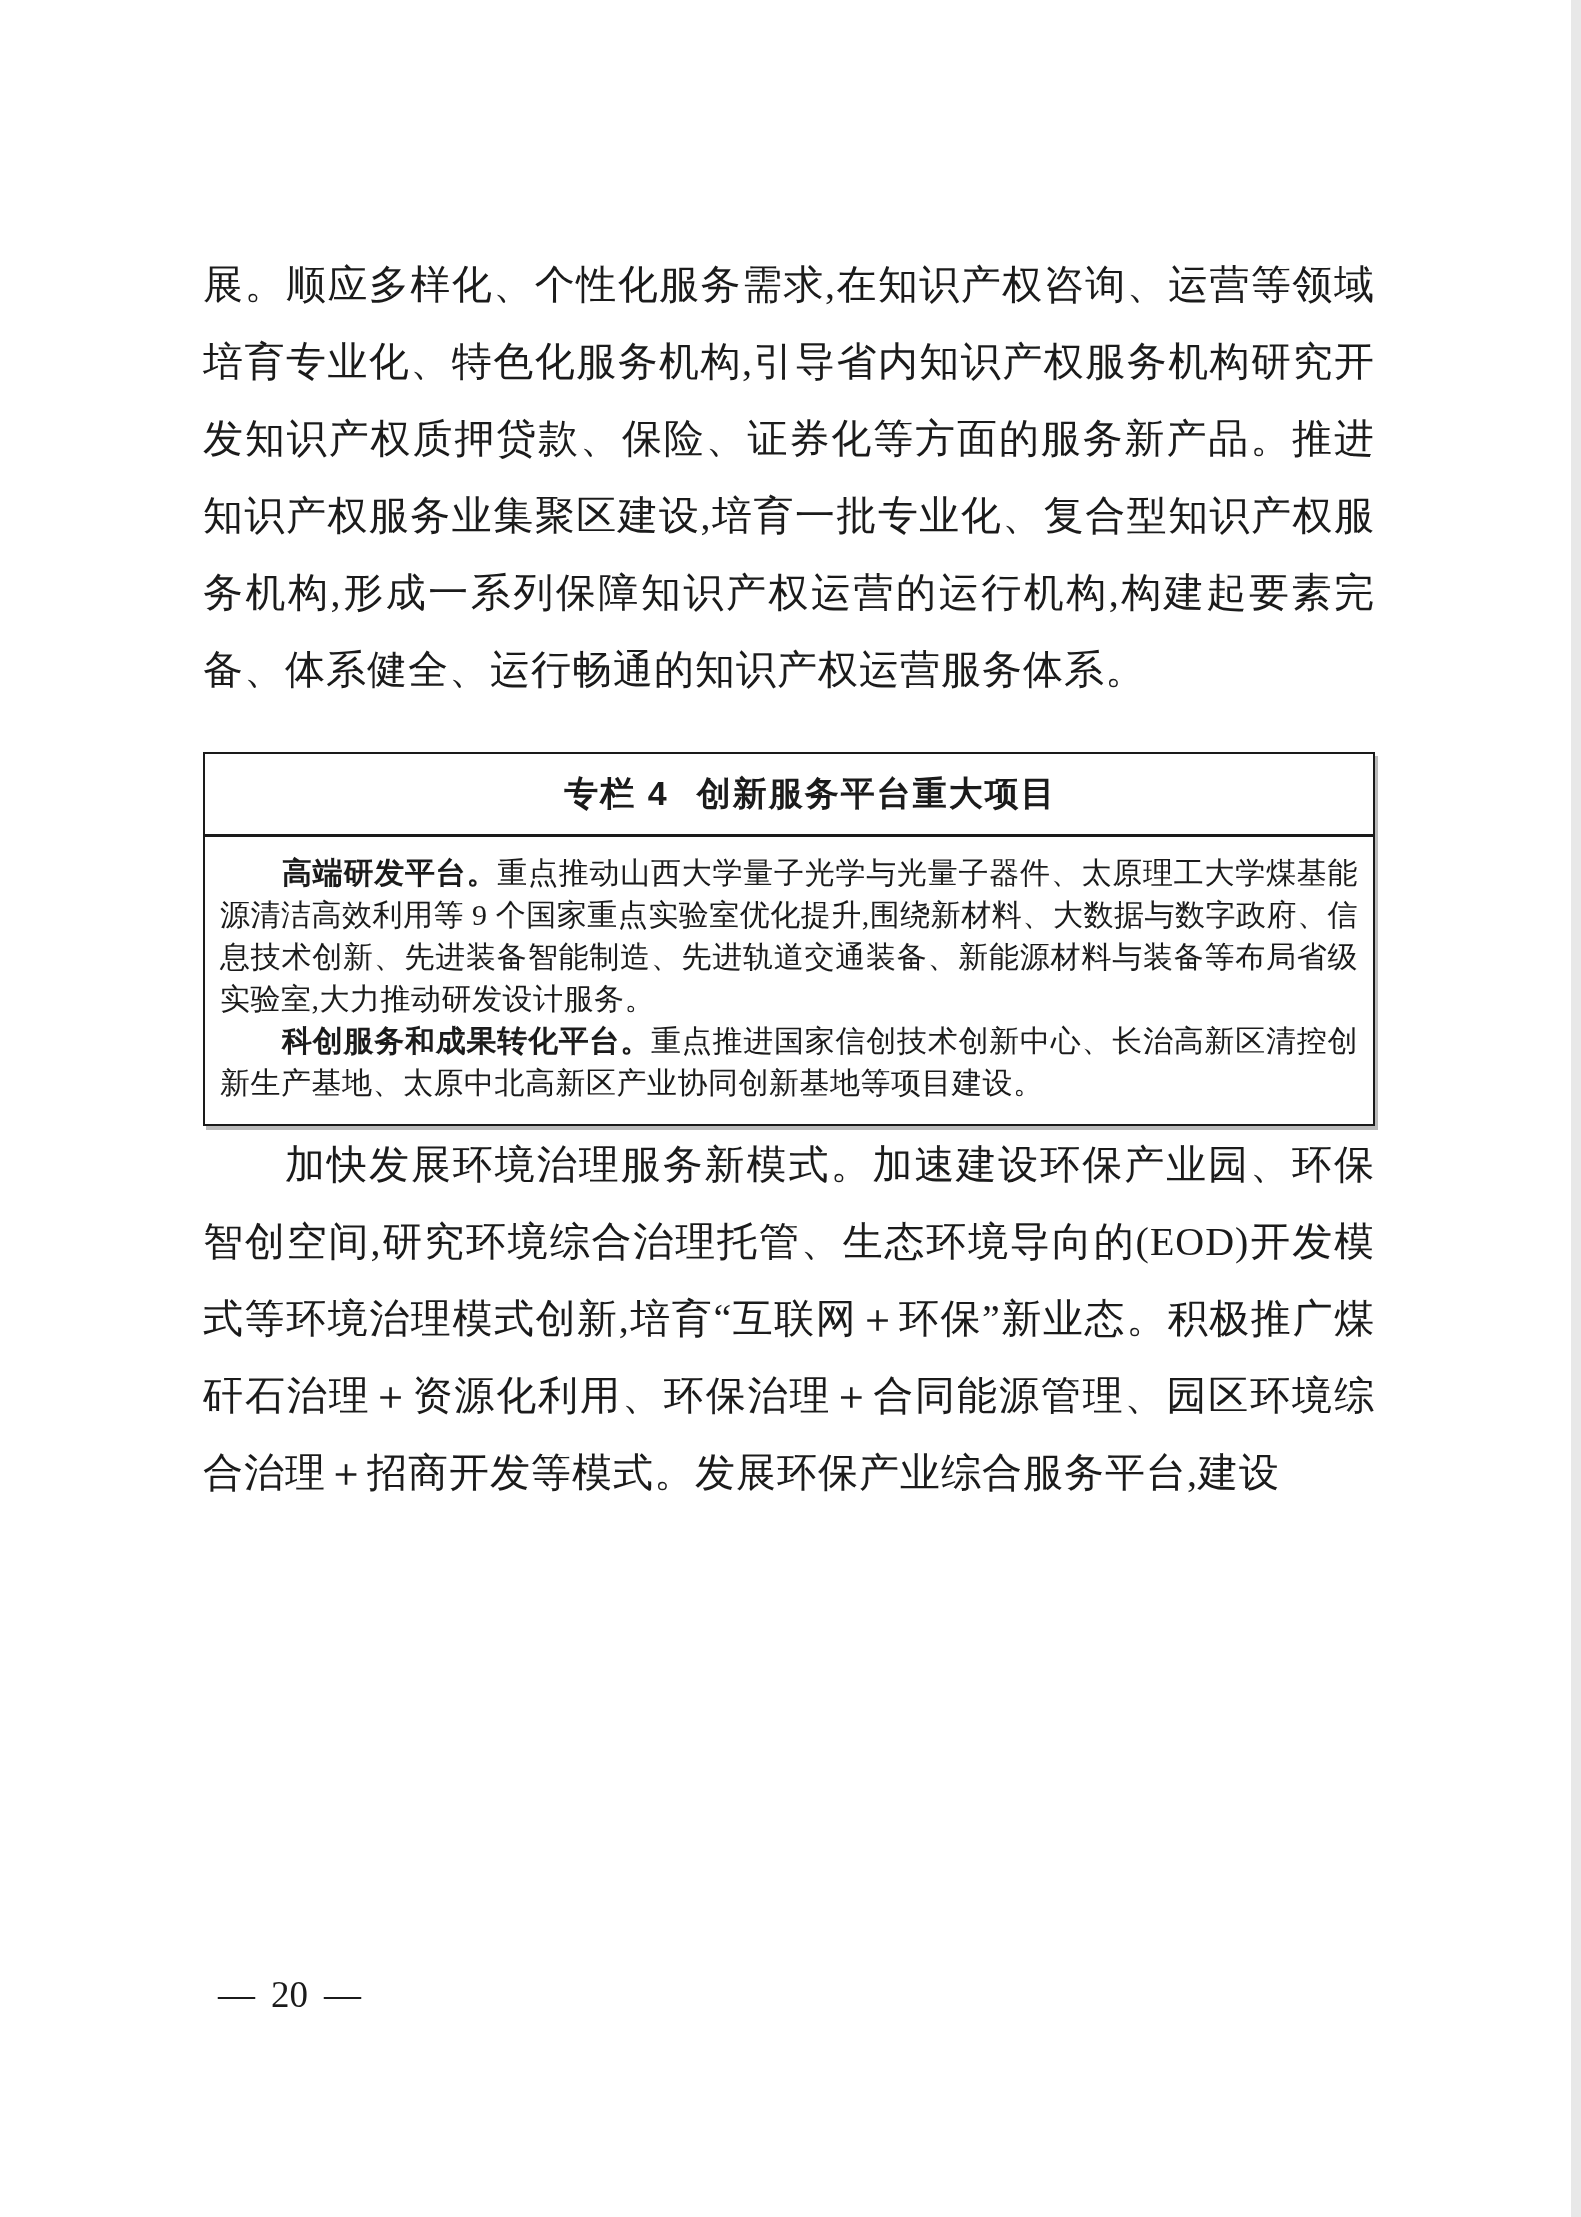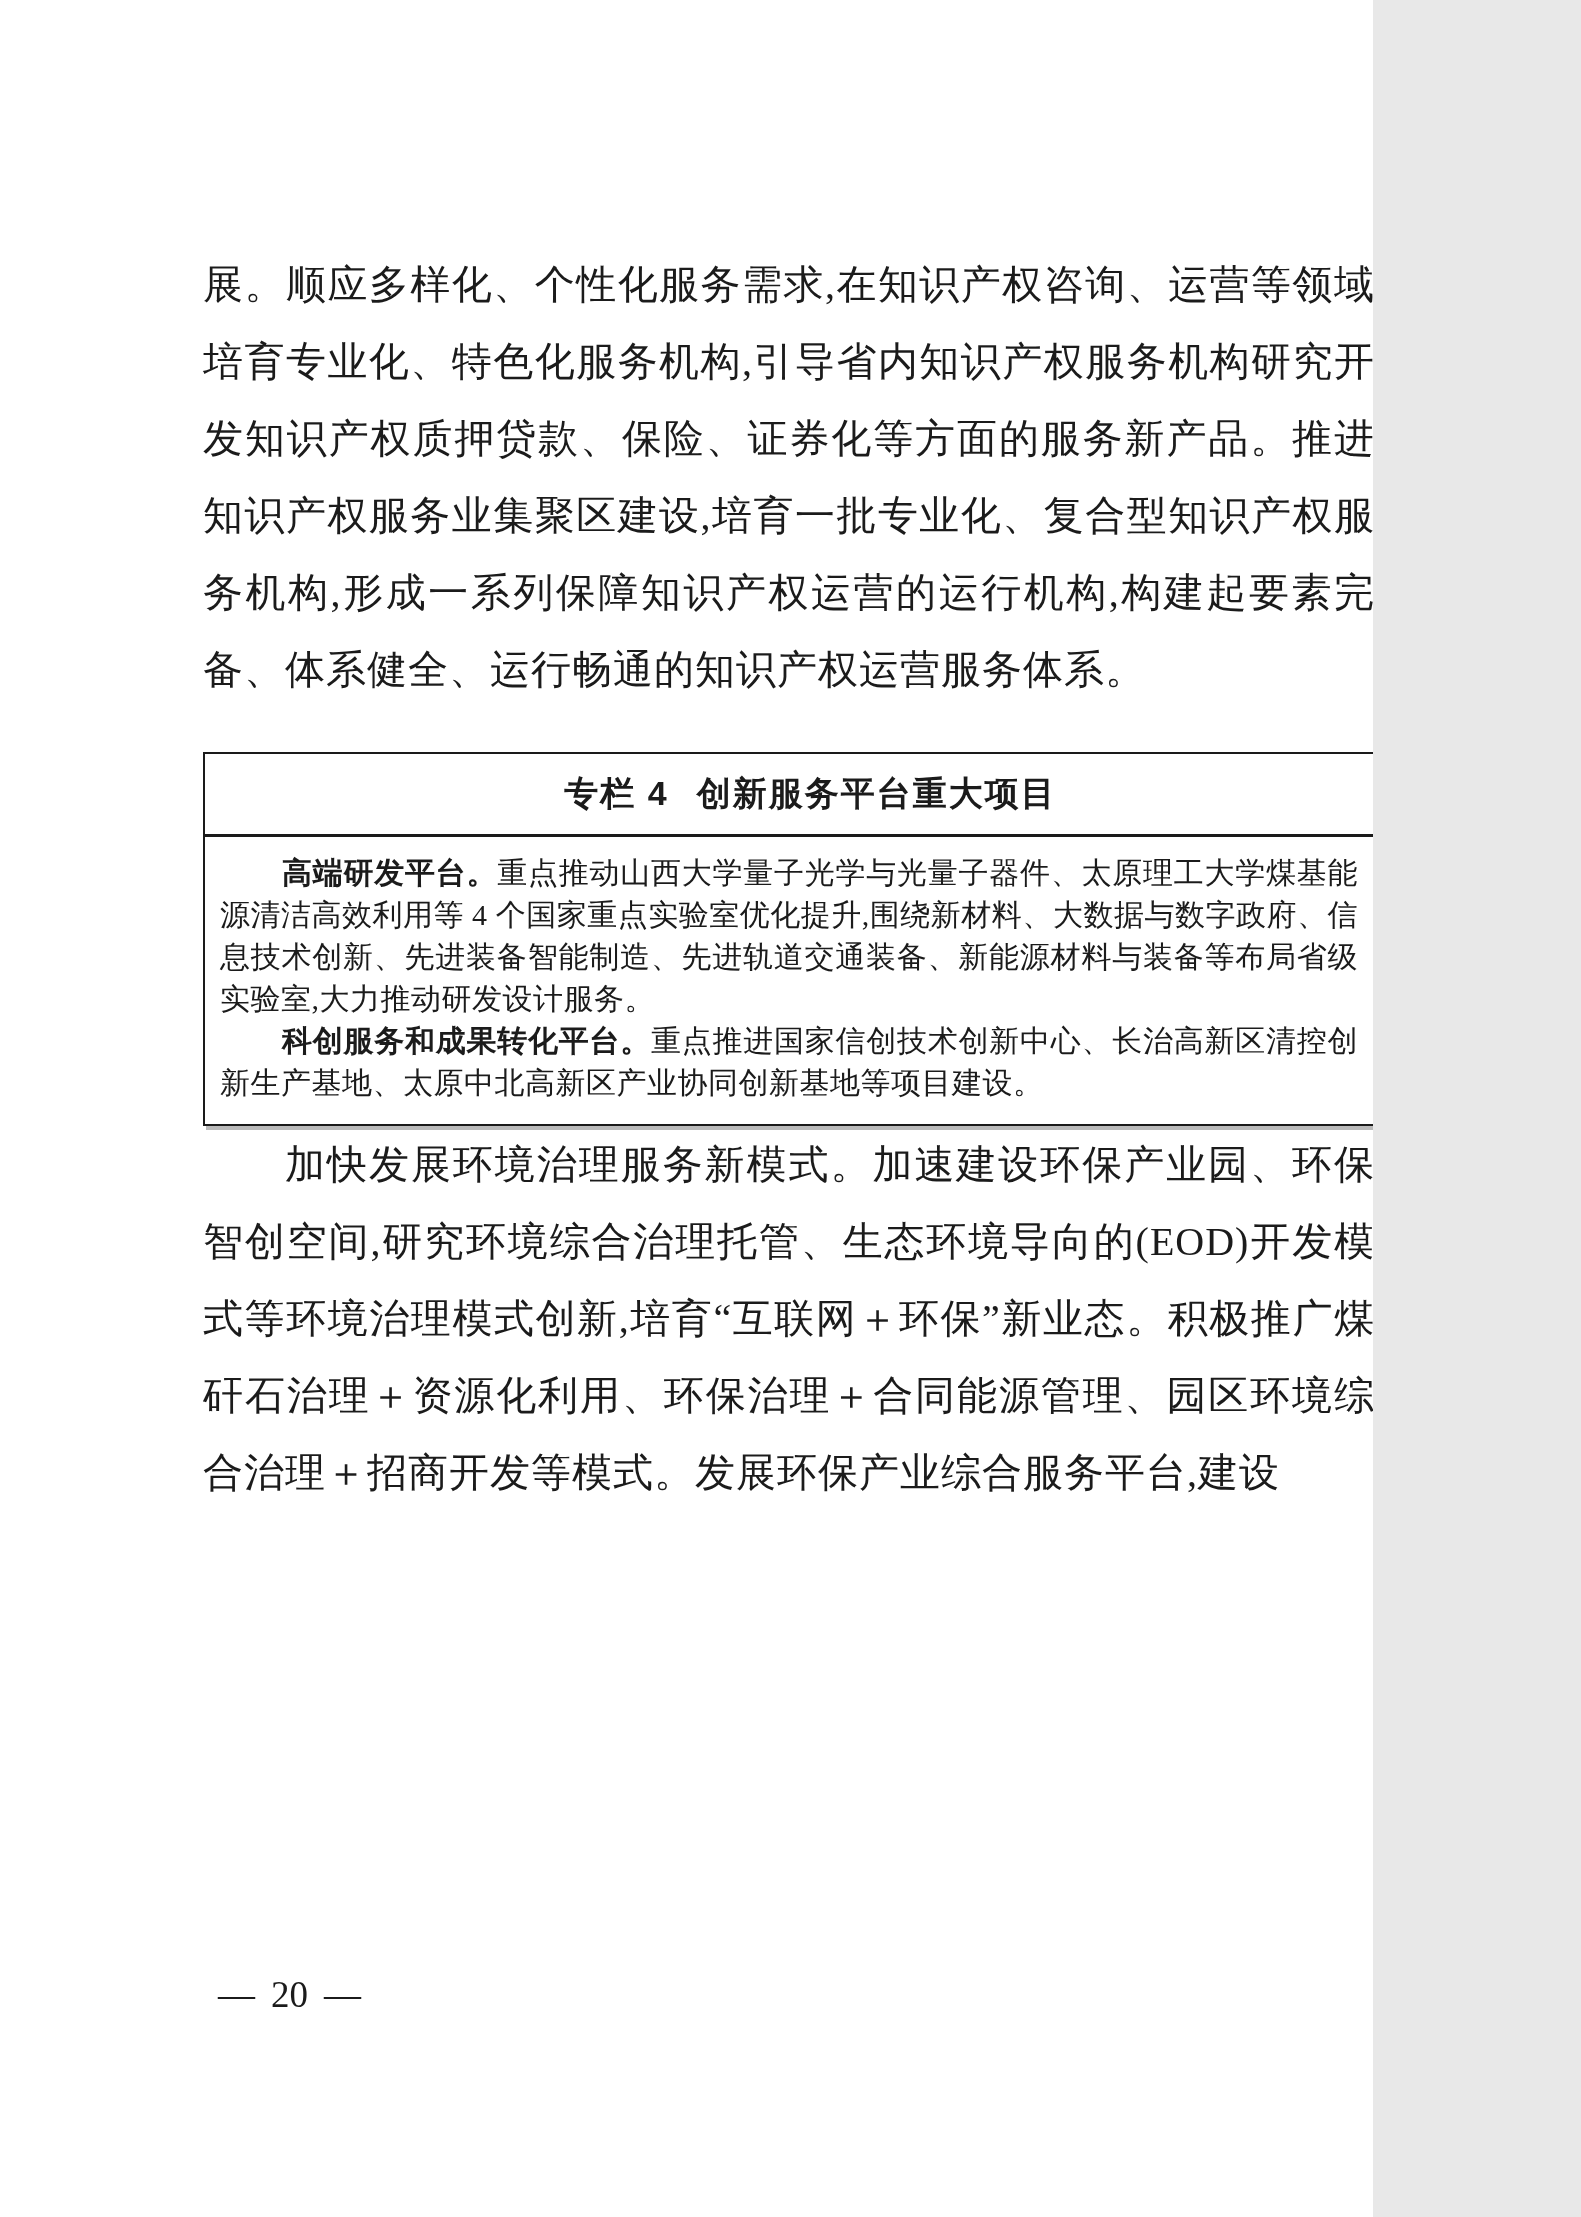--- a/index.html
+++ b/index.html
@@ -1,18 +1,18 @@
 <!DOCTYPE html>
 <html><head>
 <meta charset="utf-8">
 <style>
   html, body { margin: 0; padding: 0; background: #e8e8e8; }
   .page {
     position: relative;
-    width: 1373px;
+    width: 1571px;
     height: 2217px;
     background: #ffffff;
     font-family: "Liberation Serif", "DejaVu Serif", serif;
     color: #1b1b1b;
     overflow: hidden;
   }
   .content {
     position: absolute;
     left: 203px;
     top: 246px;
@@ -94,21 +94,21 @@
 
     <p class="body-para">展。顺应多样化、个性化服务需求,在知识产权咨询、运营等领域培育专业化、特色化服务机构,引导省内知识产权服务机构研究开发知识产权质押贷款、保险、证券化等方面的服务新产品。推进知识产权服务业集聚区建设,培育一批专业化、复合型知识产权服务机构,形成一系列保障知识产权运营的运行机构,构建起要素完备、体系健全、运行畅通的知识产权运营服务体系。</p>
 
     <div class="callout-box">
       <div class="box-header">
         <span>专栏 4</span>
         <span class="box-title-text">创新服务平台重大项目</span>
       </div>
       <div class="box-body">
         <p class="box-para">
-          <span class="box-lead">高端研发平台。</span><span>重点推动山西大学量子光学与光量子器件、太原理工大学煤基能源清洁高效利用等 4 个国家重点实验室优化提升,围绕新材料、大数据与数字政府、信息技术创新、先进装备智能制造、先进轨道交通装备、新能源材料与装备等布局省级实验室,大力推动研发设计服务。</span>
+          <span class="box-lead">高端研发平台。</span><span>重点推动山西大学量子光学与光量子器件、太原理工大学煤基能源清洁高效利用等 9 个国家重点实验室优化提升,围绕新材料、大数据与数字政府、信息技术创新、先进装备智能制造、先进轨道交通装备、新能源材料与装备等布局省级实验室,大力推动研发设计服务。</span>
         </p>
         <p class="box-para">
           <span class="box-lead">科创服务和成果转化平台。</span><span>重点推进国家信创技术创新中心、长治高新区清控创新生产基地、太原中北高新区产业协同创新基地等项目建设。</span>
         </p>
       </div>
     </div>
 
 
 
     <p class="body-para indent-2">加快发展环境治理服务新模式。加速建设环保产业园、环保智创空间,研究环境综合治理托管、生态环境导向的(EOD)开发模式等环境治理模式创新,培育“互联网＋环保”新业态。积极推广煤矸石治理＋资源化利用、环保治理＋合同能源管理、园区环境综合治理＋招商开发等模式。发展环保产业综合服务平台,建设</p>

